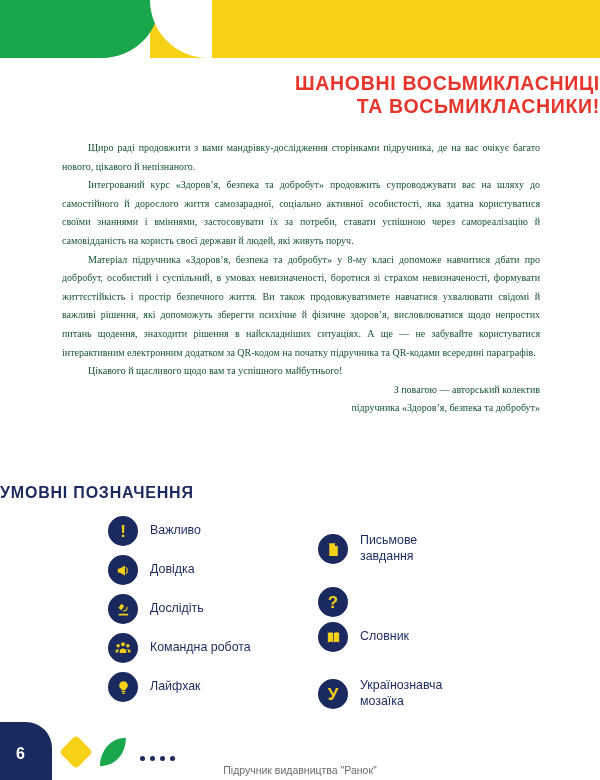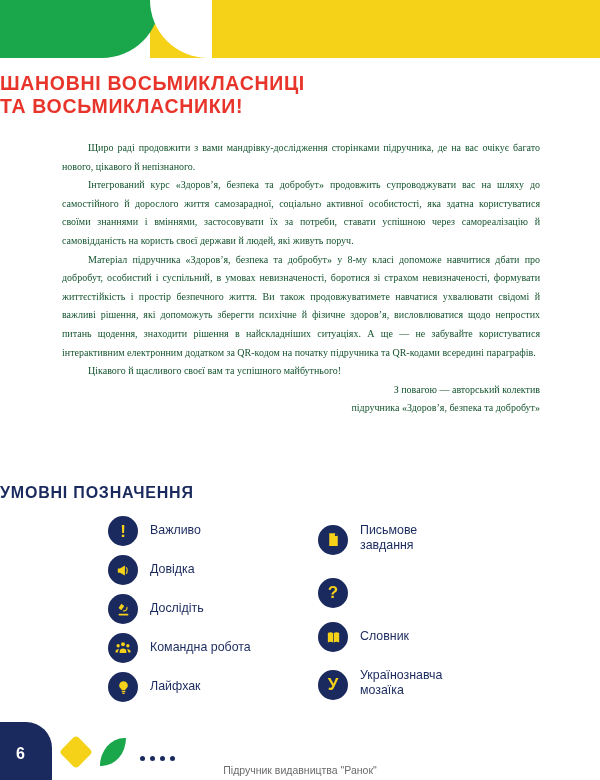--- a/index.html
+++ b/index.html
@@ -45,21 +45,21 @@
     height: 58px;
     background: #ffffff;
     border-bottom-left-radius: 62px;
   }
 
   
   .headline {
     position: absolute;
     top: 72px; left: 0;
     width: 600px;
-    text-align: left;
+    text-align: right;
     color: #e8352b;
     font-family: "Liberation Sans", sans-serif;
     font-weight: bold;
     font-size: 19.5px;
     letter-spacing: 0.7px;
     line-height: 23px;
   }
 
   
   .body-text {
@@ -108,21 +108,21 @@
     width: 210px;
   }
   .legend-item {
     display: flex;
     align-items: center;
     height: 38px;
     margin-bottom: 1px;
   }
   .legend-item.tall {
     height: 52px;
-    align-items: center;
+    align-items: flex-end;
   }
   .legend-item.tall .badge { margin-top: 3px; }
 
   .badge {
     width: 30px;
     height: 30px;
     border-radius: 50%;
     background: #1b2a5e;
     color: #f5d117;
     flex: 0 0 30px;
@@ -223,21 +223,21 @@
 
 <div class="headline">
   <div>ШАНОВНІ ВОСЬМИКЛАСНИЦІ</div>
   <div>ТА ВОСЬМИКЛАСНИКИ!</div>
 </div>
 
 <div class="body-text">
   <p>Щиро раді продовжити з вами мандрівку-дослідження сторінками підручника, де на вас очікує багато нового, цікавого й непізнаного.</p>
   <p>Інтегрований курс «Здоров’я, безпека та добробут» продовжить супроводжувати вас на шляху до самостійного й дорослого життя самозарадної, соціально активної особистості, яка здатна користуватися своїми знаннями і вміннями, застосовувати їх за потреби, ставати успішною через самореалізацію й самовідданість на користь своєї держави й людей, які живуть поруч.</p>
   <p>Матеріал підручника «Здоров’я, безпека та добробут» у 8-му класі допоможе навчитися дбати про добробут, особистий і суспільний, в умовах невизначеності, боротися зі страхом невизначеності, формувати життєстійкість і простір безпечного життя. Ви також продовжуватимете навчатися ухвалювати свідомі й важливі рішення, які допоможуть зберегти психічне й фізичне здоров’я, висловлюватися щодо непростих питань щодення, знаходити рішення в найскладніших ситуаціях. А ще — не забувайте користуватися інтерактивним електронним додатком за QR-кодом на початку підручника та QR-кодами всередині параграфів.</p>
-  <p>Цікавого й щасливого своєї вам та успішного майбутнього!</p>
+  <p>Цікавого й щасливого щодо вам та успішного майбутнього!</p>
   <p class="signature">З повагою — авторський колектив</p>
   <p class="signature" style="margin-top:0">підручника «Здоров’я, безпека та добробут»</p>
 </div>
 
 <div class="legend-title">УМОВНІ ПОЗНАЧЕННЯ</div>
 
 <div class="legend">
 
   <div class="legend-col">
 

